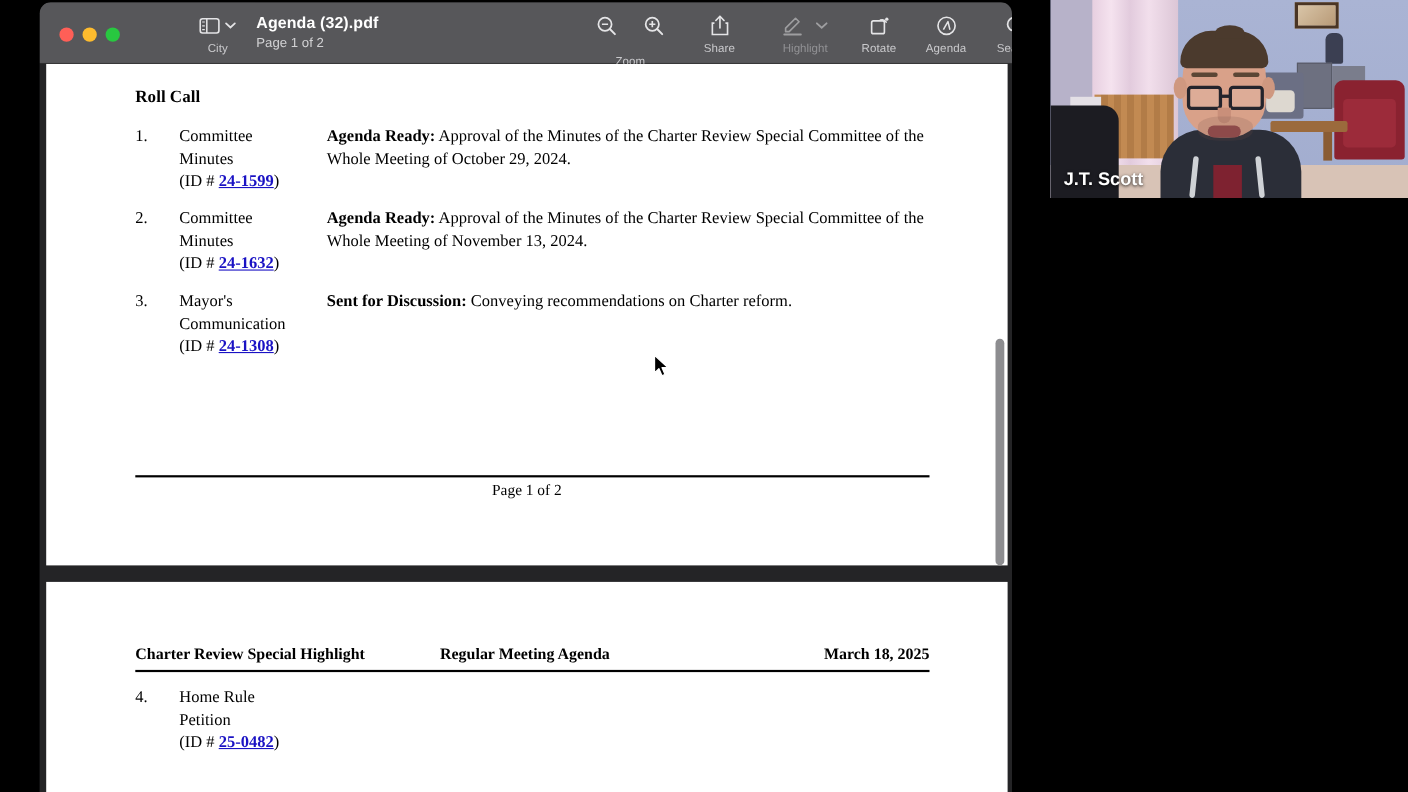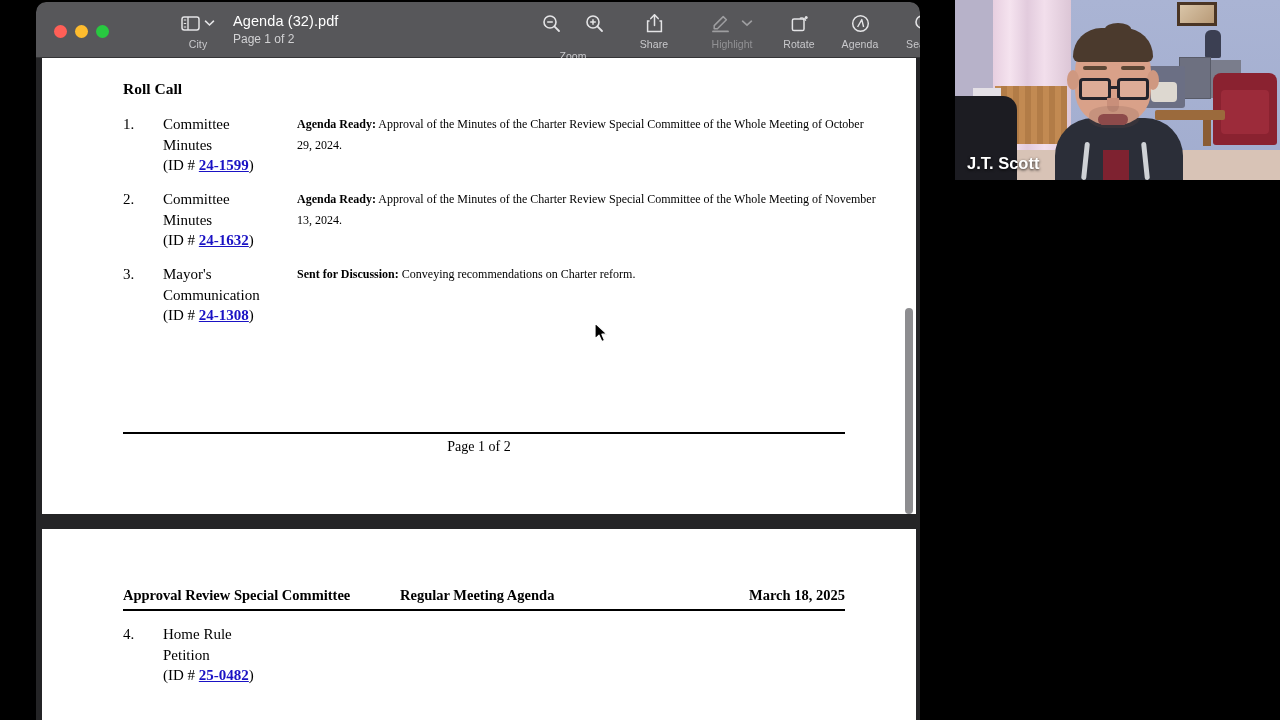--- a/index.html
+++ b/index.html
@@ -46,21 +46,21 @@
   .tb-item .glyph { height: 26px; display: flex; align-items: center; justify-content: center; }
   .tb-item .lbl { font-size: 10.5px; color: #c9c9cc; margin-top: 2px; letter-spacing: .1px; }
 
   #view-btn { left: 133px; }
   #view-btn .glyph { gap: 4px; }
 
   #title-block {
     position: absolute; left: 197px; top: 11px;
     color: #fff;
   }
-  #doc-title { font-size: 14.5px; font-weight: normal; letter-spacing: .1px; }
+  #doc-title { font-size: 14.5px; font-weight: bold; letter-spacing: .1px; }
   #page-indicator { font-size: 12px; color: #d2d2d4; margin-top: 3px; }
 
   #zoom-group { position: absolute; left: 498px; top: 8px; width: 78px;
                 display: flex; flex-direction: column; align-items: center; }
   #zoom-group .icons { display: flex; gap: 24px; height: 26px; align-items: center; }
   #zoom-group .lbl { font-size: 10.5px; color: #c9c9cc; margin-top: 14px; }
 
   #share-btn { left: 589px; }
   #highlight-group { position: absolute; left: 663px; top: 8px; width: 66px;
                      display: flex; flex-direction: column; align-items: center; opacity:.5;}
@@ -95,21 +95,21 @@
   }
   #roll-call {
     position: absolute; left: 81px; top: 22px;
     font-size: 15.5px; font-weight: bold;
     font-family: "Liberation Serif", serif;
   }
 
   .agenda-row { position: absolute; left: 81px; width: 760px; display: flex; }
   .col-num   { width: 40px; font-size: 15px; line-height: 20.5px; font-family: "Liberation Serif", serif; }
   .col-type  { width: 134px; font-size: 15px; line-height: 20.5px; font-family: "Liberation Serif", serif; }
-  .col-desc  { width: 580px; font-size: 12px; line-height: 20.5px; font-family: "Liberation Serif", serif; }
+  .col-desc  { width: 580px; font-size: 15px; line-height: 20.5px; font-family: "Liberation Serif", serif; }
   .col-desc b { font-weight: bold; }
   .idlink { color: #1a12c4; font-weight: bold; text-decoration: underline; }
 
   #row1 { top: 56px; }
   #row2 { top: 131px; }
   #row3 { top: 206px; }
 
   #footer-rule {
     position: absolute; left: 81px; top: 374px; width: 722px;
     border-top: 2.2px solid #000;
@@ -377,21 +377,21 @@
           </div>
 
           <div id="footer-rule"></div>
           <div id="footer-text" class="doc">Page 1 of 2</div>
         </div>
       </div>
 
       <div class="page" id="page2">
         <div class="page-inner">
           <div id="p2-header">
-            <div class="h-left">Approval Review Special Committee</div>
+            <div class="h-left">Charter Review Special Highlight</div>
             <div class="h-center">Regular Meeting Agenda</div>
             <div class="h-right">March 18, 2025</div>
           </div>
           <div id="p2-rule"></div>
 
           <div class="agenda-row" id="row4">
             <div class="col-num">4.</div>
             <div class="col-type">
               <div>Home Rule</div>
               <div>Petition</div>

